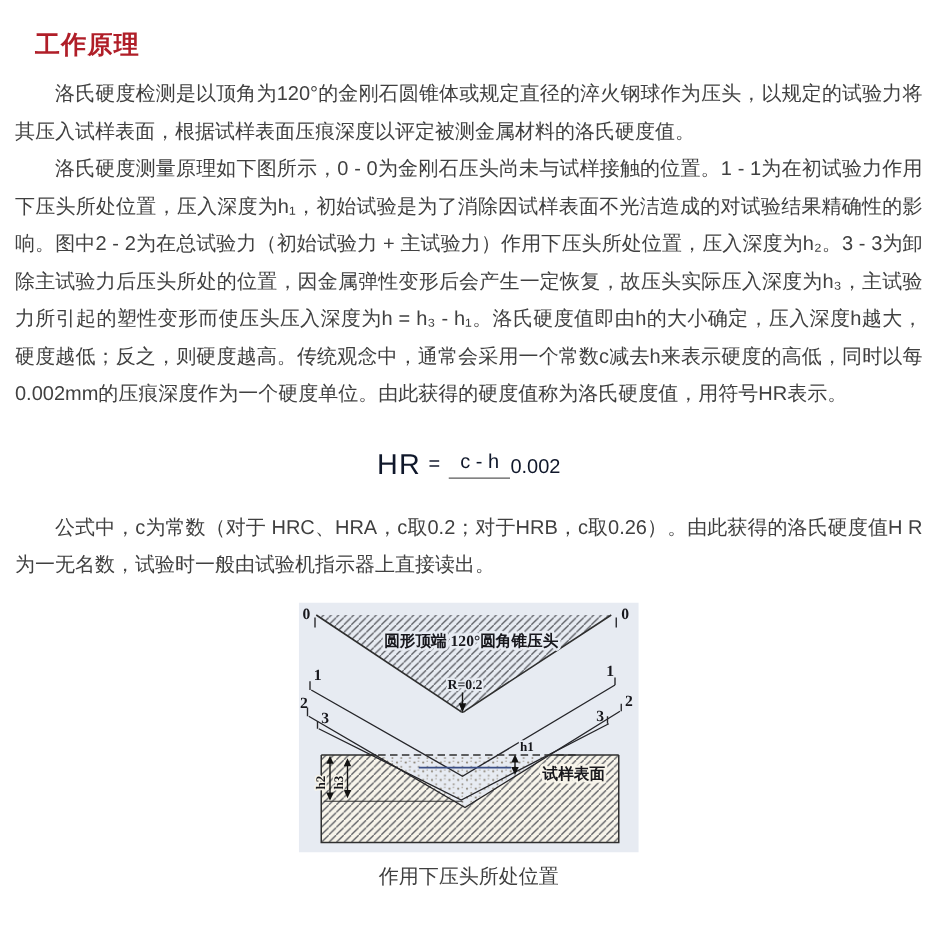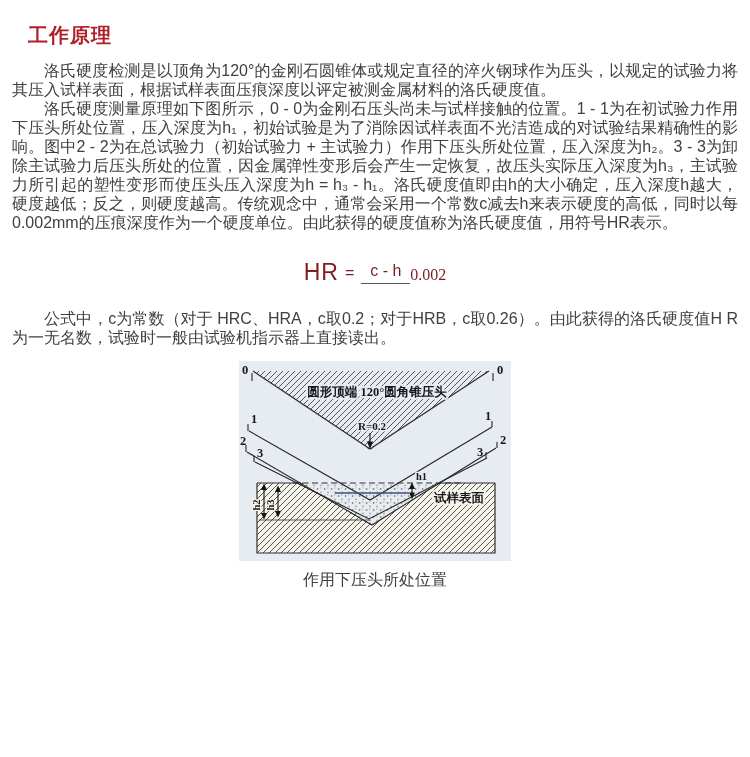--- a/index.html
+++ b/index.html
@@ -6,33 +6,33 @@
   body{
     width:750px;height:757px;background:#ffffff;overflow:hidden;
     font-family:"Liberation Sans","DejaVu Sans",sans-serif;
   }
   .page{padding:22px 12px 0;}
   .page-title{
     margin:0 16px 12px;font-size:20px;font-weight:bold;color:#b01e28;
     letter-spacing:1px;
   }
   .body-para{
-    margin:0;font-size:16px;line-height:19px;color:#404040;
+    margin:0;font-size:16px;line-height:30px;color:#404040;
     text-indent:2em;text-align:justify;
   }
   
   .formula{
     display:flex;justify-content:center;align-items:center;
-    margin:27px 0 23px;color:#7f1d1d;
+    margin:27px 0 23px;color:#0f172a;
   }
   .f-lhs{font-size:23px;letter-spacing:1px;}
   .f-eq{font-size:16px;margin:0 7px 0 6px;}
   .frac{display:inline-flex;flex-direction:row;text-align:center;font-size:16px;}
   .frac-num{padding:0 9px 3px;border-bottom:1.5px solid #5a5a5a;}
-  .frac-den{padding-top:4px;font-family:Liberation Serif, serif;}
+  .frac-den{padding-top:4px;}
   
   .diagram-figure{margin:14px auto 0;width:272px;text-align:center;}
   .diagram-figure svg{display:block;}
   .diagram-caption{
     display:block;margin-top:9px;font-size:16px;color:#3f3f3f;white-space:nowrap;
   }
   .dg-label{font:bold 12.5px "Liberation Serif","DejaVu Serif",serif;fill:#17171c;
     paint-order:stroke;stroke:#e7ebf2;stroke-width:4px;stroke-linejoin:round;}
   .dg-small{font:bold 11px "Liberation Serif","DejaVu Serif",serif;fill:#17171c;
     paint-order:stroke;stroke:#e7ebf2;stroke-width:3px;stroke-linejoin:round;}

